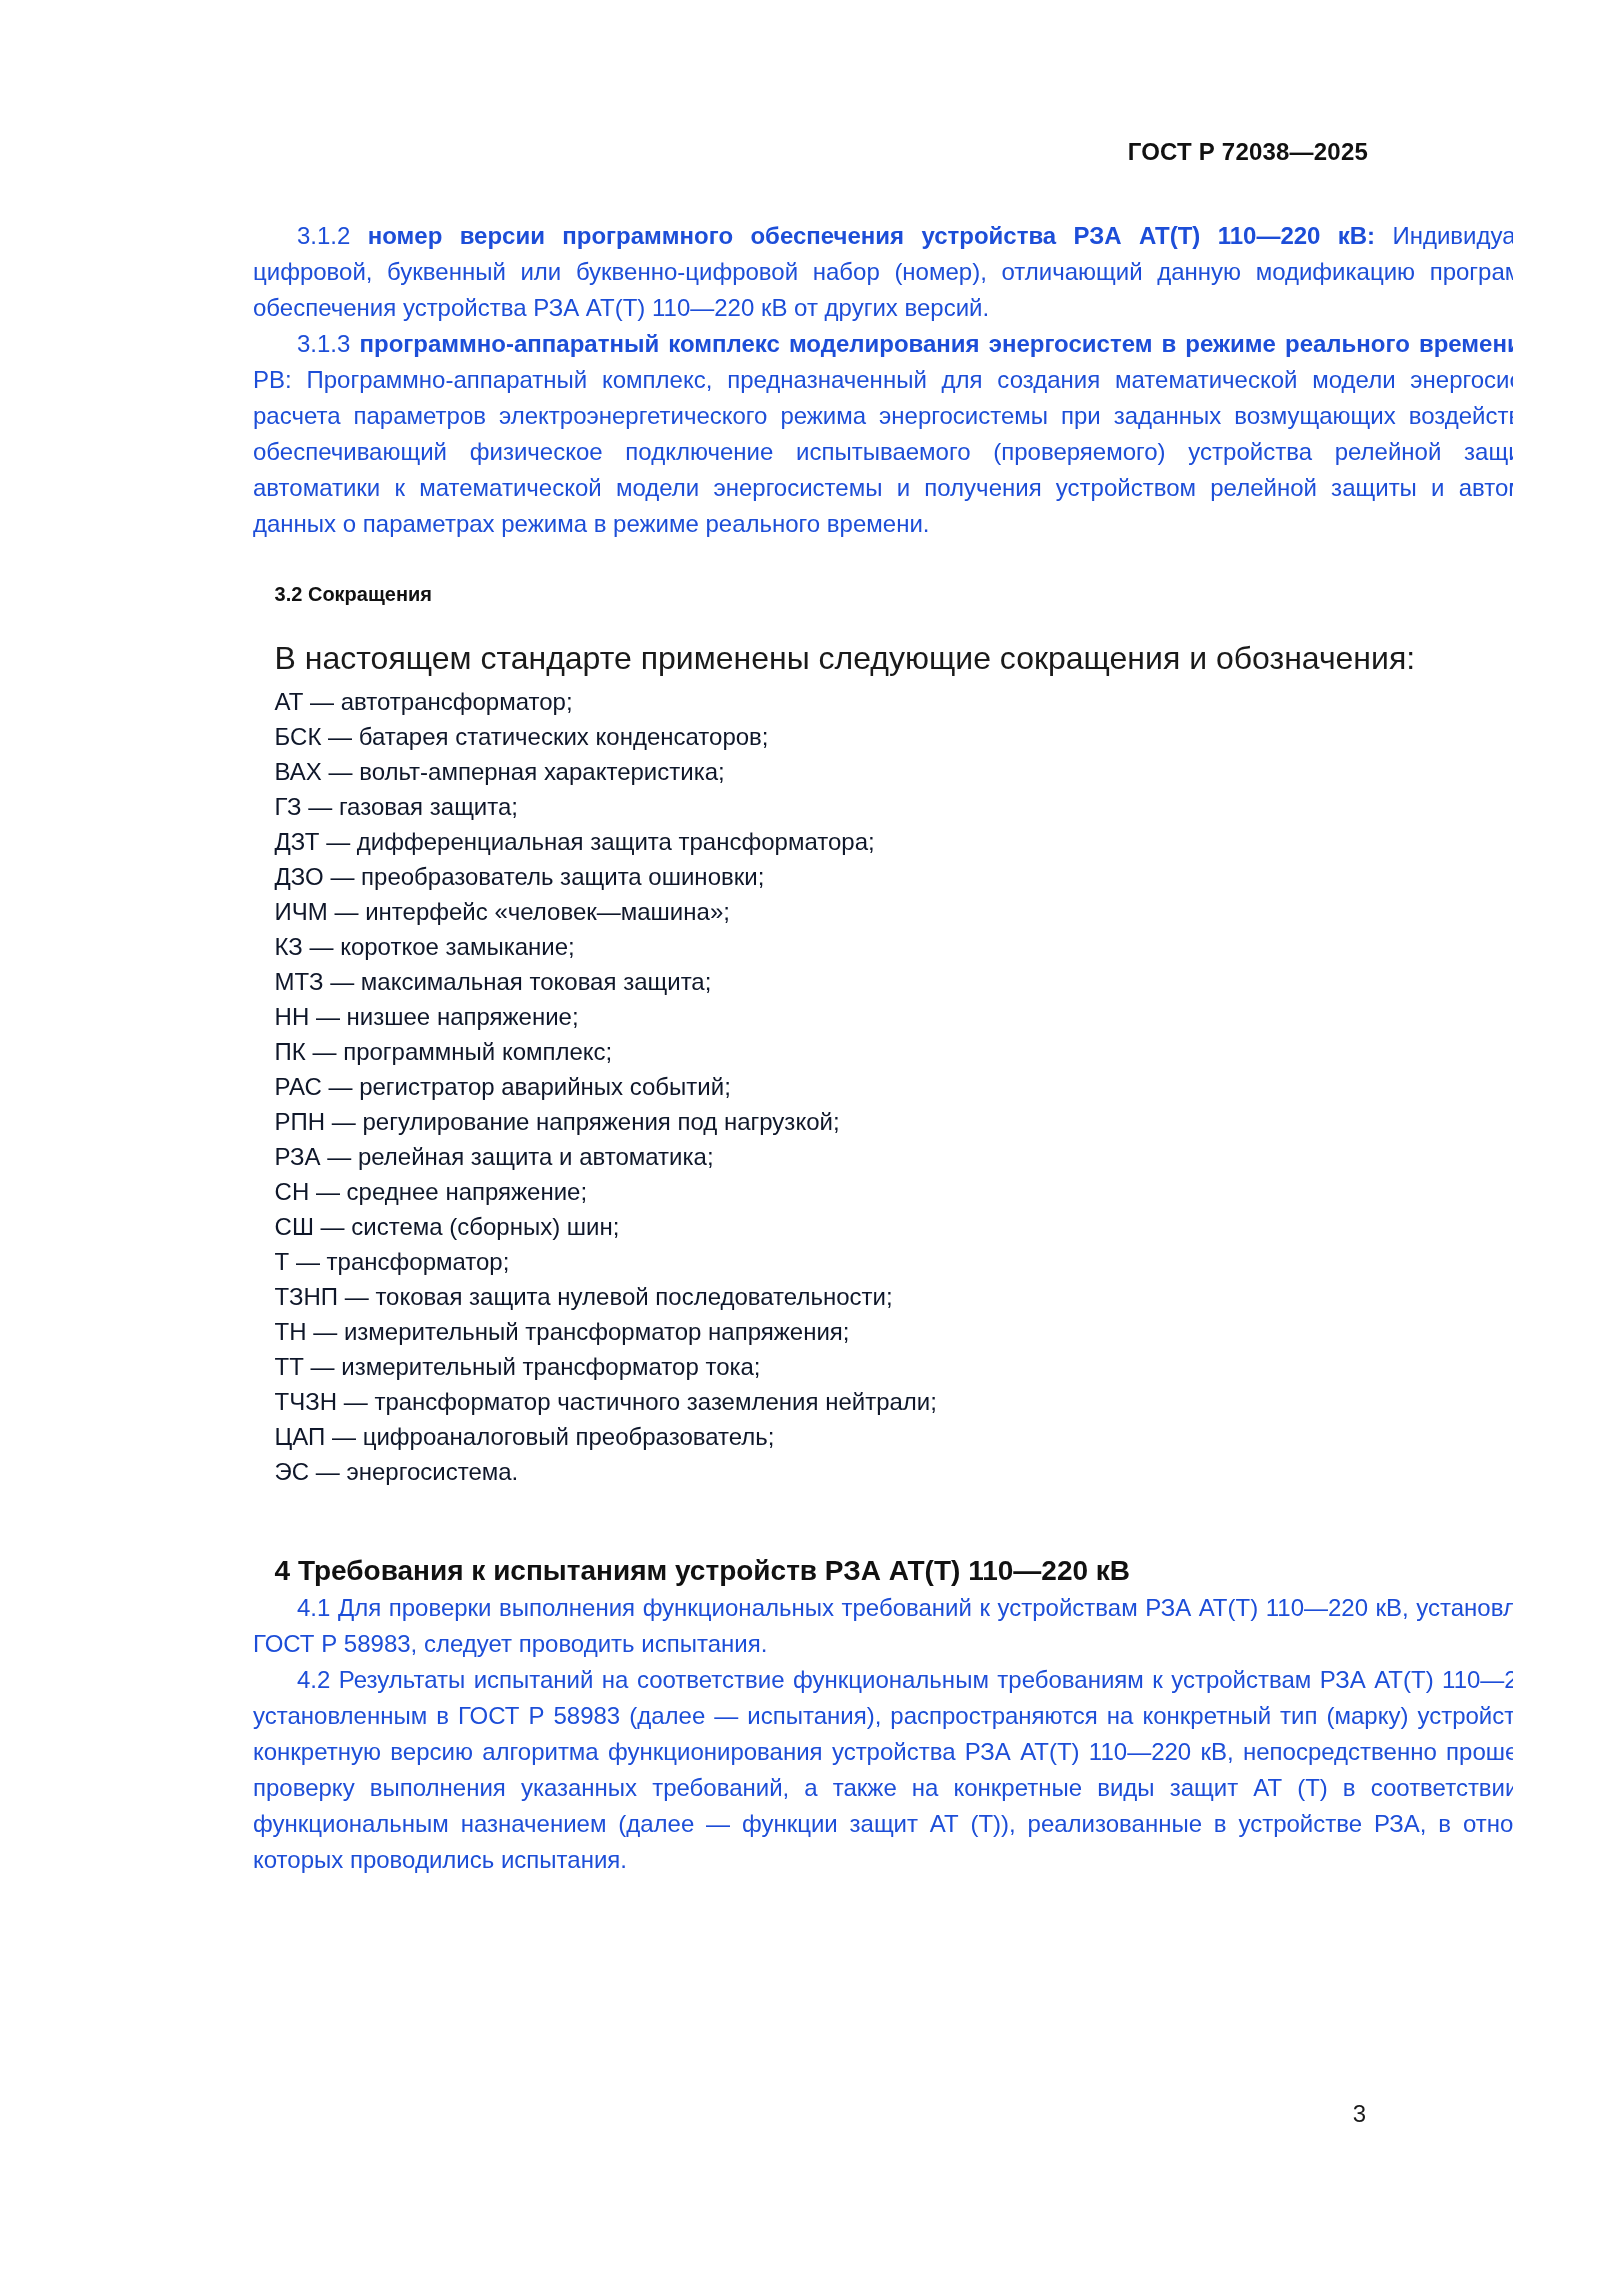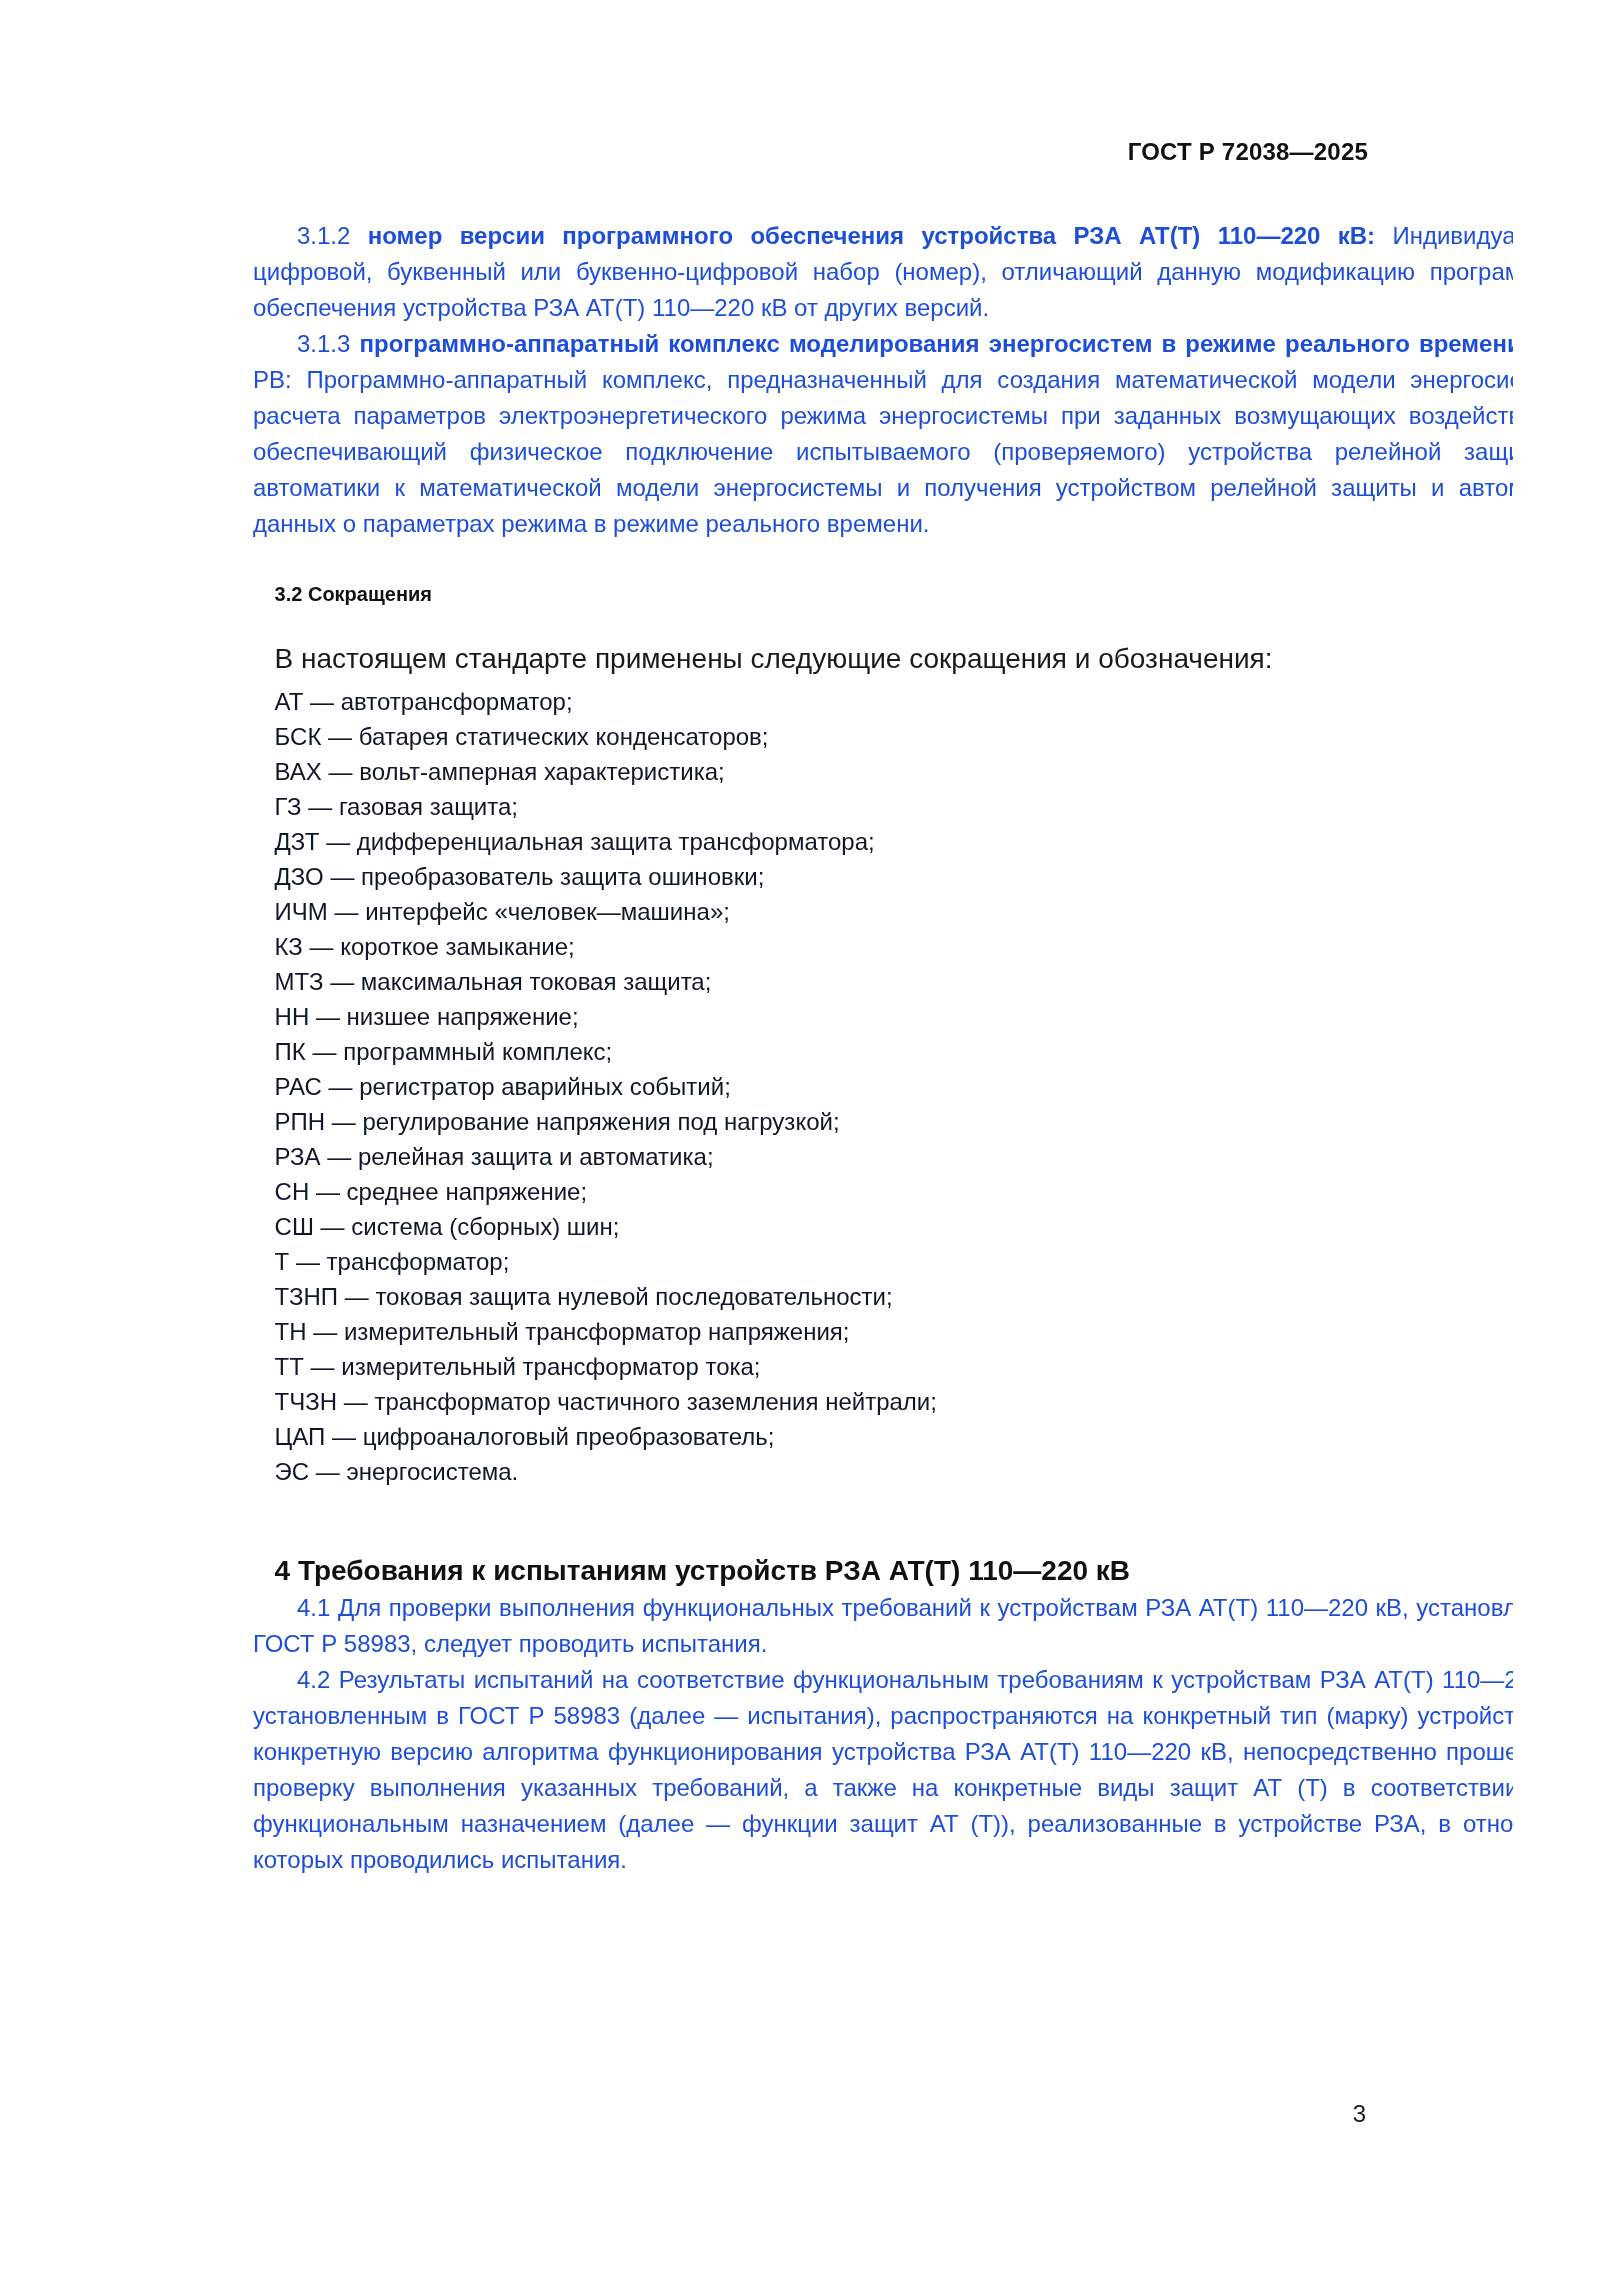--- a/index.html
+++ b/index.html
@@ -70,21 +70,21 @@
   }
   .sub-heading-wrap {
     margin-top: 35px;
     padding-left: 21.6px;
   }
 
   
   .abbrev-intro {
     margin-top: 29px;
     padding-left: 21.6px;
-    font-size: 28px;
+    font-size: 32px;
     line-height: 35px;
   }
   ul.abbrev-list {
     list-style: none;
     margin: 7.8px 0 0 0;
     padding: 0 0 0 21.6px;
   }
   ul.abbrev-list li {
     font-size: 24px;
     line-height: 35px;

